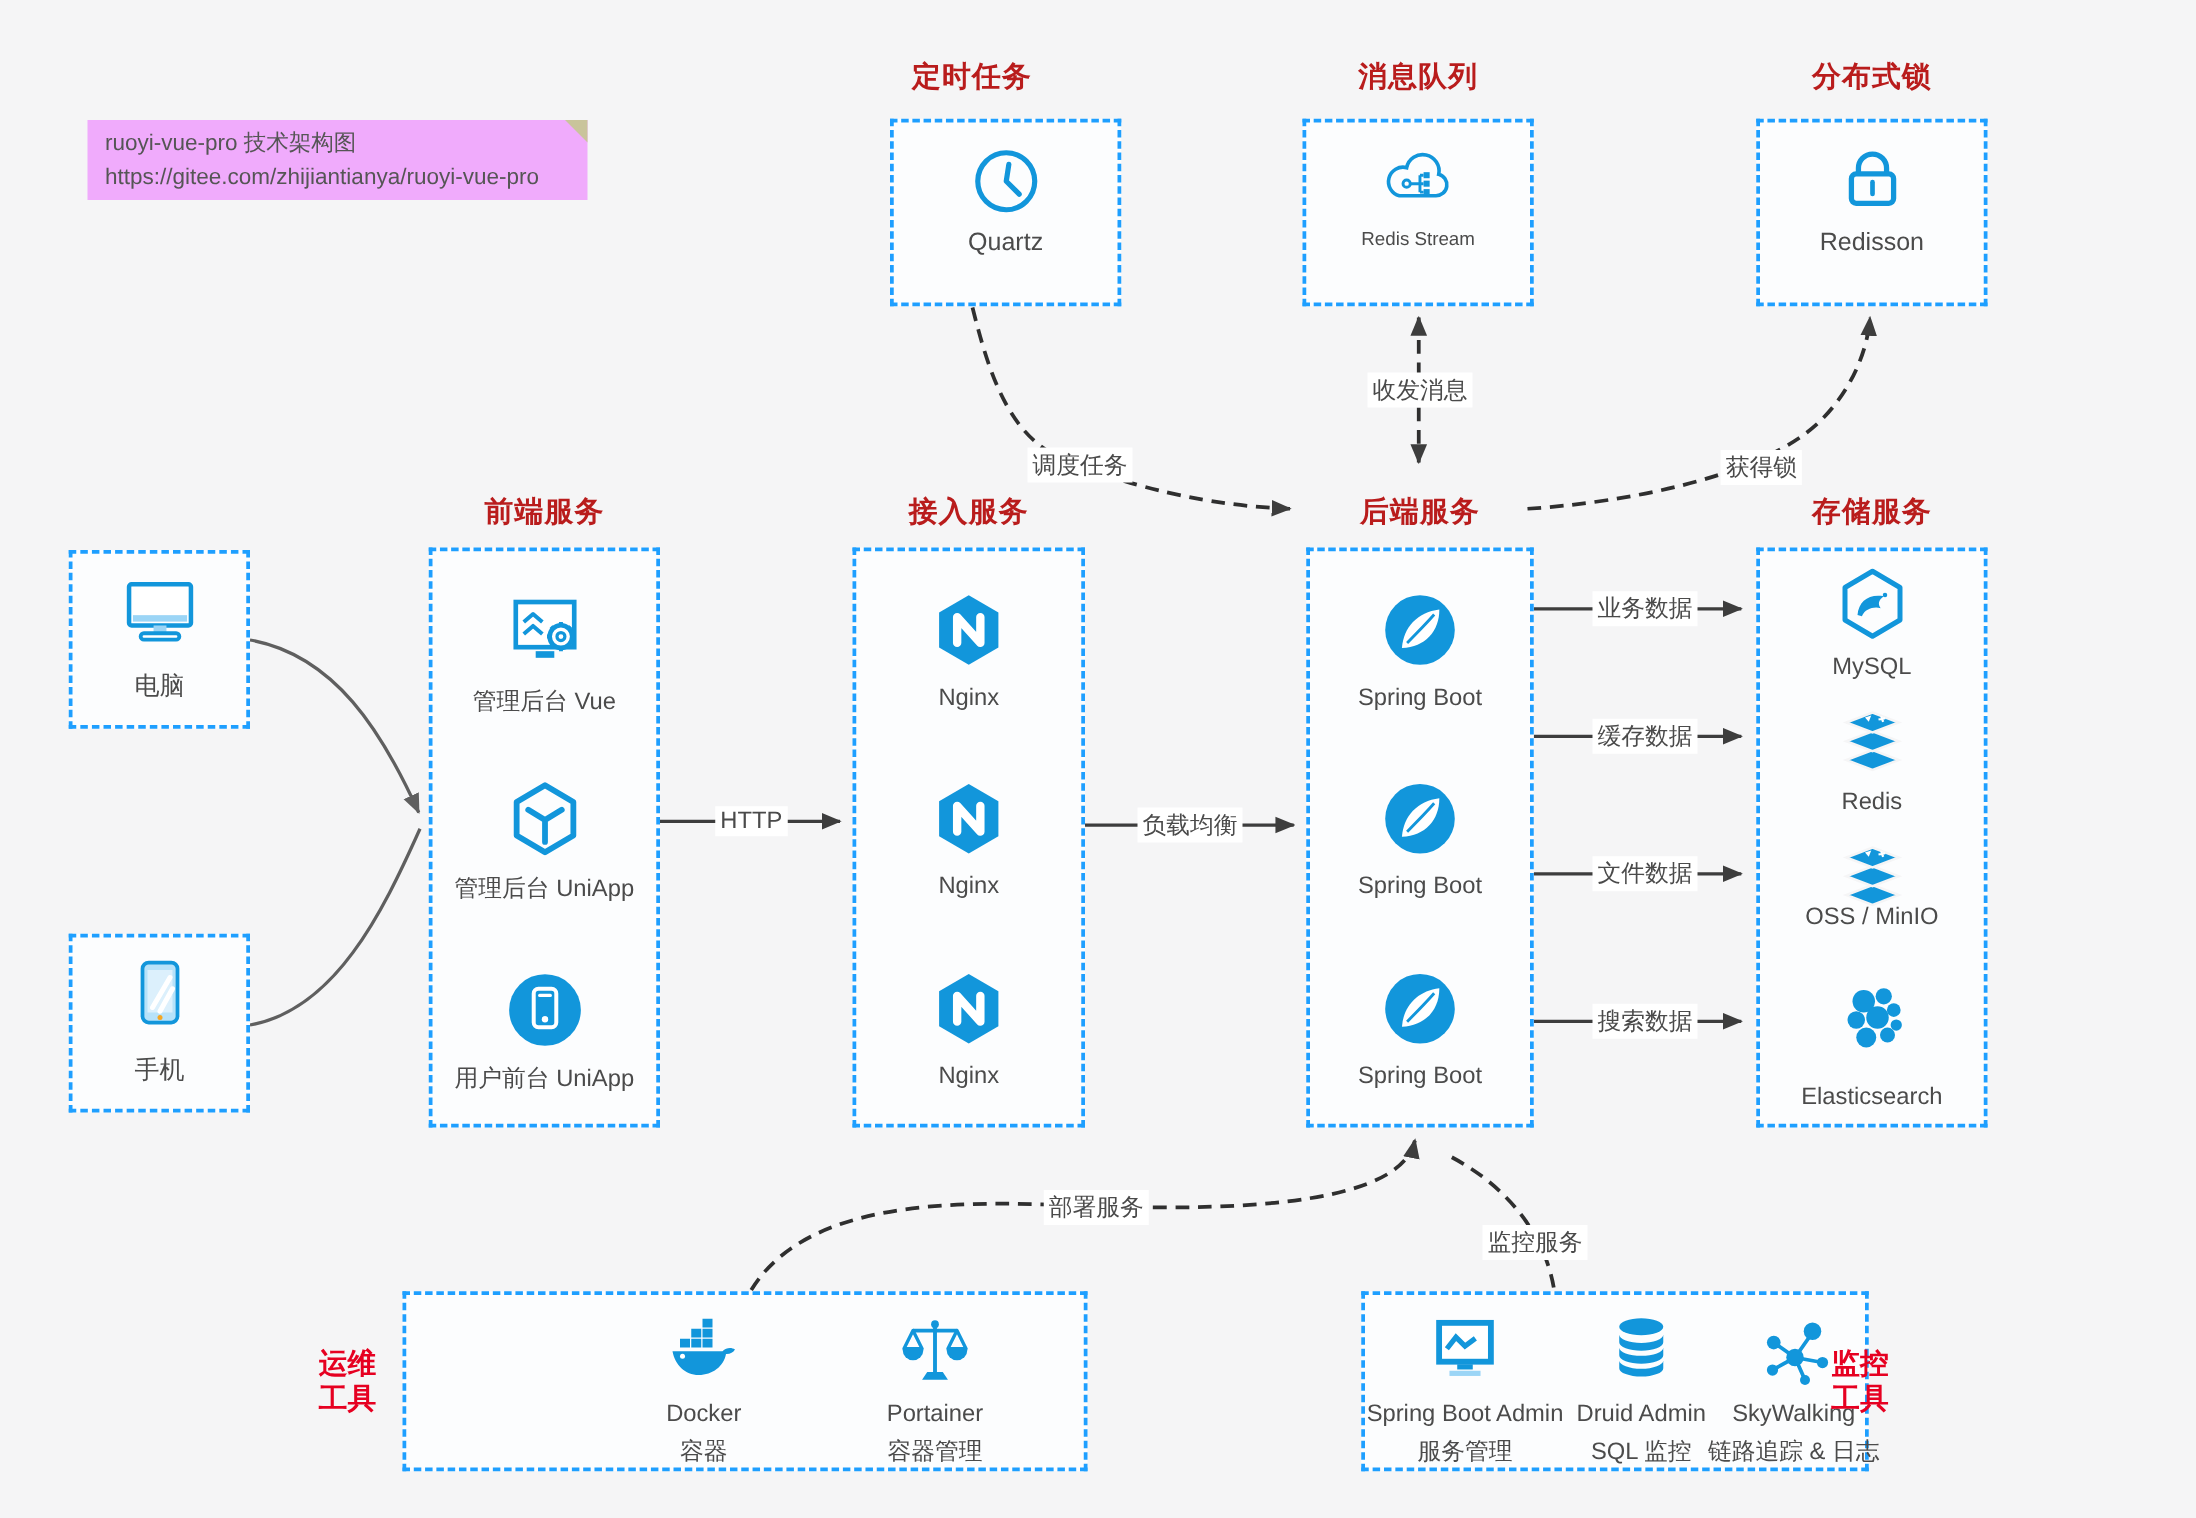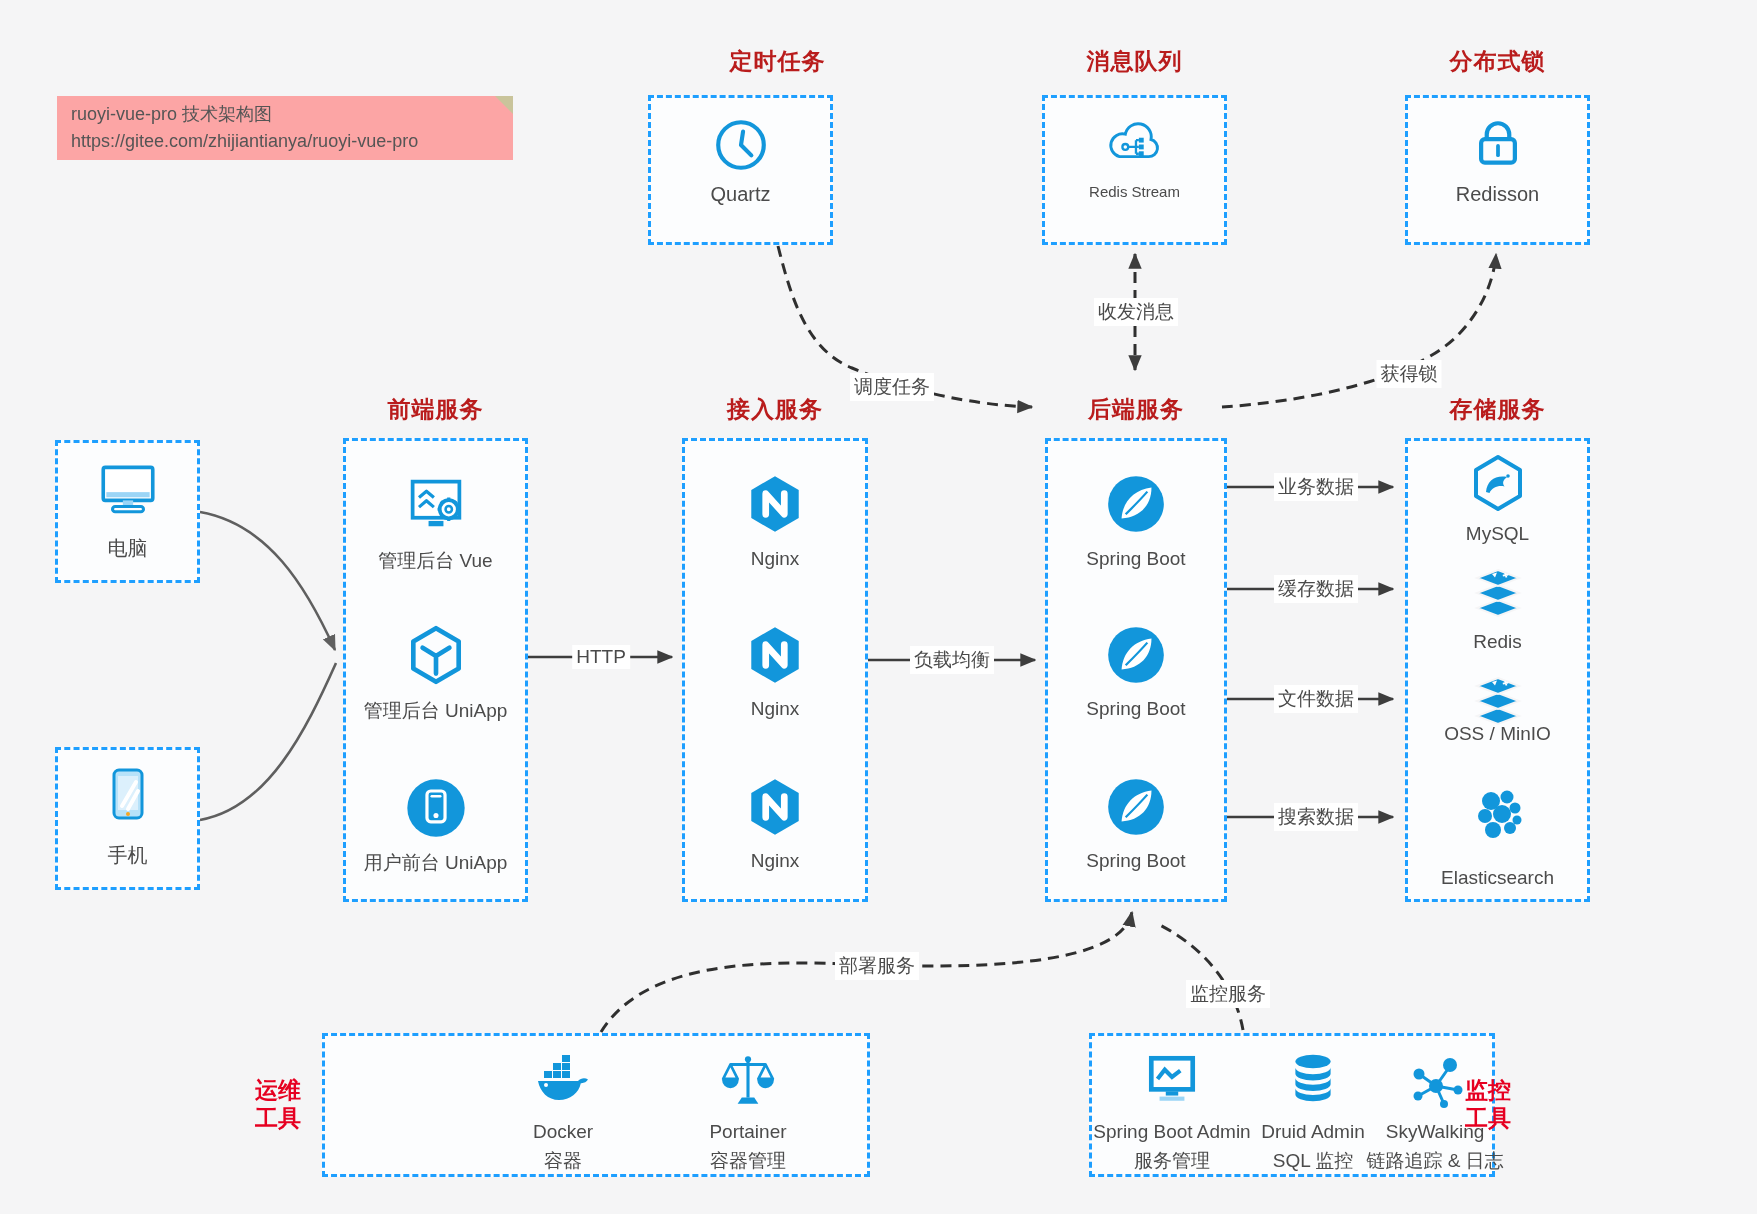--- a/index.html
+++ b/index.html
@@ -8,21 +8,21 @@
   .box{position:absolute;border:3px dashed #1e9fff;background:#fcfdfe;box-sizing:border-box;z-index:2;}
   .gtitle{position:absolute;color:#b91c1c;font-weight:bold;font-size:23px;text-align:center;letter-spacing:1px;z-index:3;white-space:nowrap;}
   .side-title{position:absolute;color:#e60021;font-weight:bold;font-size:23px;text-align:center;line-height:28px;z-index:3;}
   .icon{position:absolute;left:50%;transform:translateX(-50%);z-index:3;}
   .ilabel{position:absolute;left:0;width:100%;text-align:center;color:#4b4b4b;font-size:19px;z-index:3;white-space:nowrap;}
   .elabel{position:absolute;transform:translate(-50%,-50%);background:#ffffff;color:#4a4a4a;font-size:19px;padding:1px 4px;z-index:4;white-space:nowrap;}
   .bitem{position:absolute;top:0;height:100%;z-index:3;}
   .bitem .bicon{position:absolute;left:50%;top:14px;transform:translateX(-50%);}
   .bitem .bname{position:absolute;top:85px;left:0;width:100%;text-align:center;color:#4b4b4b;font-size:19px;white-space:nowrap;}
   .bitem .bdesc{position:absolute;top:112px;left:0;width:100%;text-align:center;color:#4b4b4b;font-size:19px;white-space:nowrap;}
-  #note{position:absolute;left:57px;top:96px;width:456px;height:64px;background:#fca5a5;z-index:3;color:#555;font-size:18px;line-height:27px;padding:5px 0 0 14px;box-sizing:border-box;}
+  #note{position:absolute;left:70px;top:96px;width:400px;height:64px;background:#f0abfc;z-index:3;color:#555;font-size:18px;line-height:27px;padding:5px 0 0 14px;box-sizing:border-box;}
   #note .fold{position:absolute;right:0;top:0;width:0;height:0;border-top:18px solid #c9c49b;border-left:18px solid transparent;}
 </style>
 </head>
 <body>
 
 <div id="canvas">
 
   <svg id="connectors" width="1757" height="1214" viewBox="0 0 1757 1214">
     <defs>
       <marker id="ah" viewBox="0 0 12 10" refX="11" refY="5" markerWidth="16" markerHeight="14" orient="auto-start-reverse" markerUnits="userSpaceOnUse">
@@ -57,21 +57,21 @@
   </div>
 
   <div class="gtitle" style="left:685px;top:46px;width:185px;">定时任务</div>
   <div class="gtitle" style="left:1042px;top:46px;width:185px;">消息队列</div>
   <div class="gtitle" style="left:1405px;top:46px;width:185px;">分布式锁</div>
   <div class="gtitle" style="left:343px;top:394px;width:185px;">前端服务</div>
   <div class="gtitle" style="left:682px;top:394px;width:186px;">接入服务</div>
   <div class="gtitle" style="left:1045px;top:394px;width:182px;">后端服务</div>
   <div class="gtitle" style="left:1405px;top:394px;width:185px;">存储服务</div>
 
-  <div class="box" style="left:648px;top:95px;width:185px;height:150px;">
+  <div class="box" style="left:712px;top:95px;width:185px;height:150px;">
     <div class="icon" style="top:18px;">
       <svg width="58" height="58" viewBox="0 0 56 56">
           <circle cx="28" cy="28" r="22" fill="none" stroke="#1296db" stroke-width="4"></circle>
           <path d="M30 15 L28 28 L38 38" fill="none" stroke="#1296db" stroke-width="4" stroke-linecap="round" stroke-linejoin="round"></path>
         </svg>
     </div>
     <div class="ilabel" style="top:85px;font-size:20px;">Quartz</div>
   </div>
 
   <div class="box" style="left:1042px;top:95px;width:185px;height:150px;">
@@ -331,19 +331,19 @@
     <div>监控</div>
     <div>工具</div>
   </div>
 
   <div class="elabel" style="left:601px;top:657px;">HTTP</div>
   <div class="elabel" style="left:952px;top:660px;">负载均衡</div>
   <div class="elabel" style="left:1316px;top:487px;">业务数据</div>
   <div class="elabel" style="left:1316px;top:589px;">缓存数据</div>
   <div class="elabel" style="left:1316px;top:699px;">文件数据</div>
   <div class="elabel" style="left:1316px;top:817px;">搜索数据</div>
-  <div class="elabel" style="left:864px;top:387px;margin-left:28px;">调度任务</div>
+  <div class="elabel" style="left:864px;top:372px;">调度任务</div>
   <div class="elabel" style="left:1136px;top:312px;">收发消息</div>
   <div class="elabel" style="left:1409px;top:374px;">获得锁</div>
   <div class="elabel" style="left:877px;top:966px;">部署服务</div>
   <div class="elabel" style="left:1228px;top:994px;">监控服务</div>
 
 </div>
 
 </body></html>

